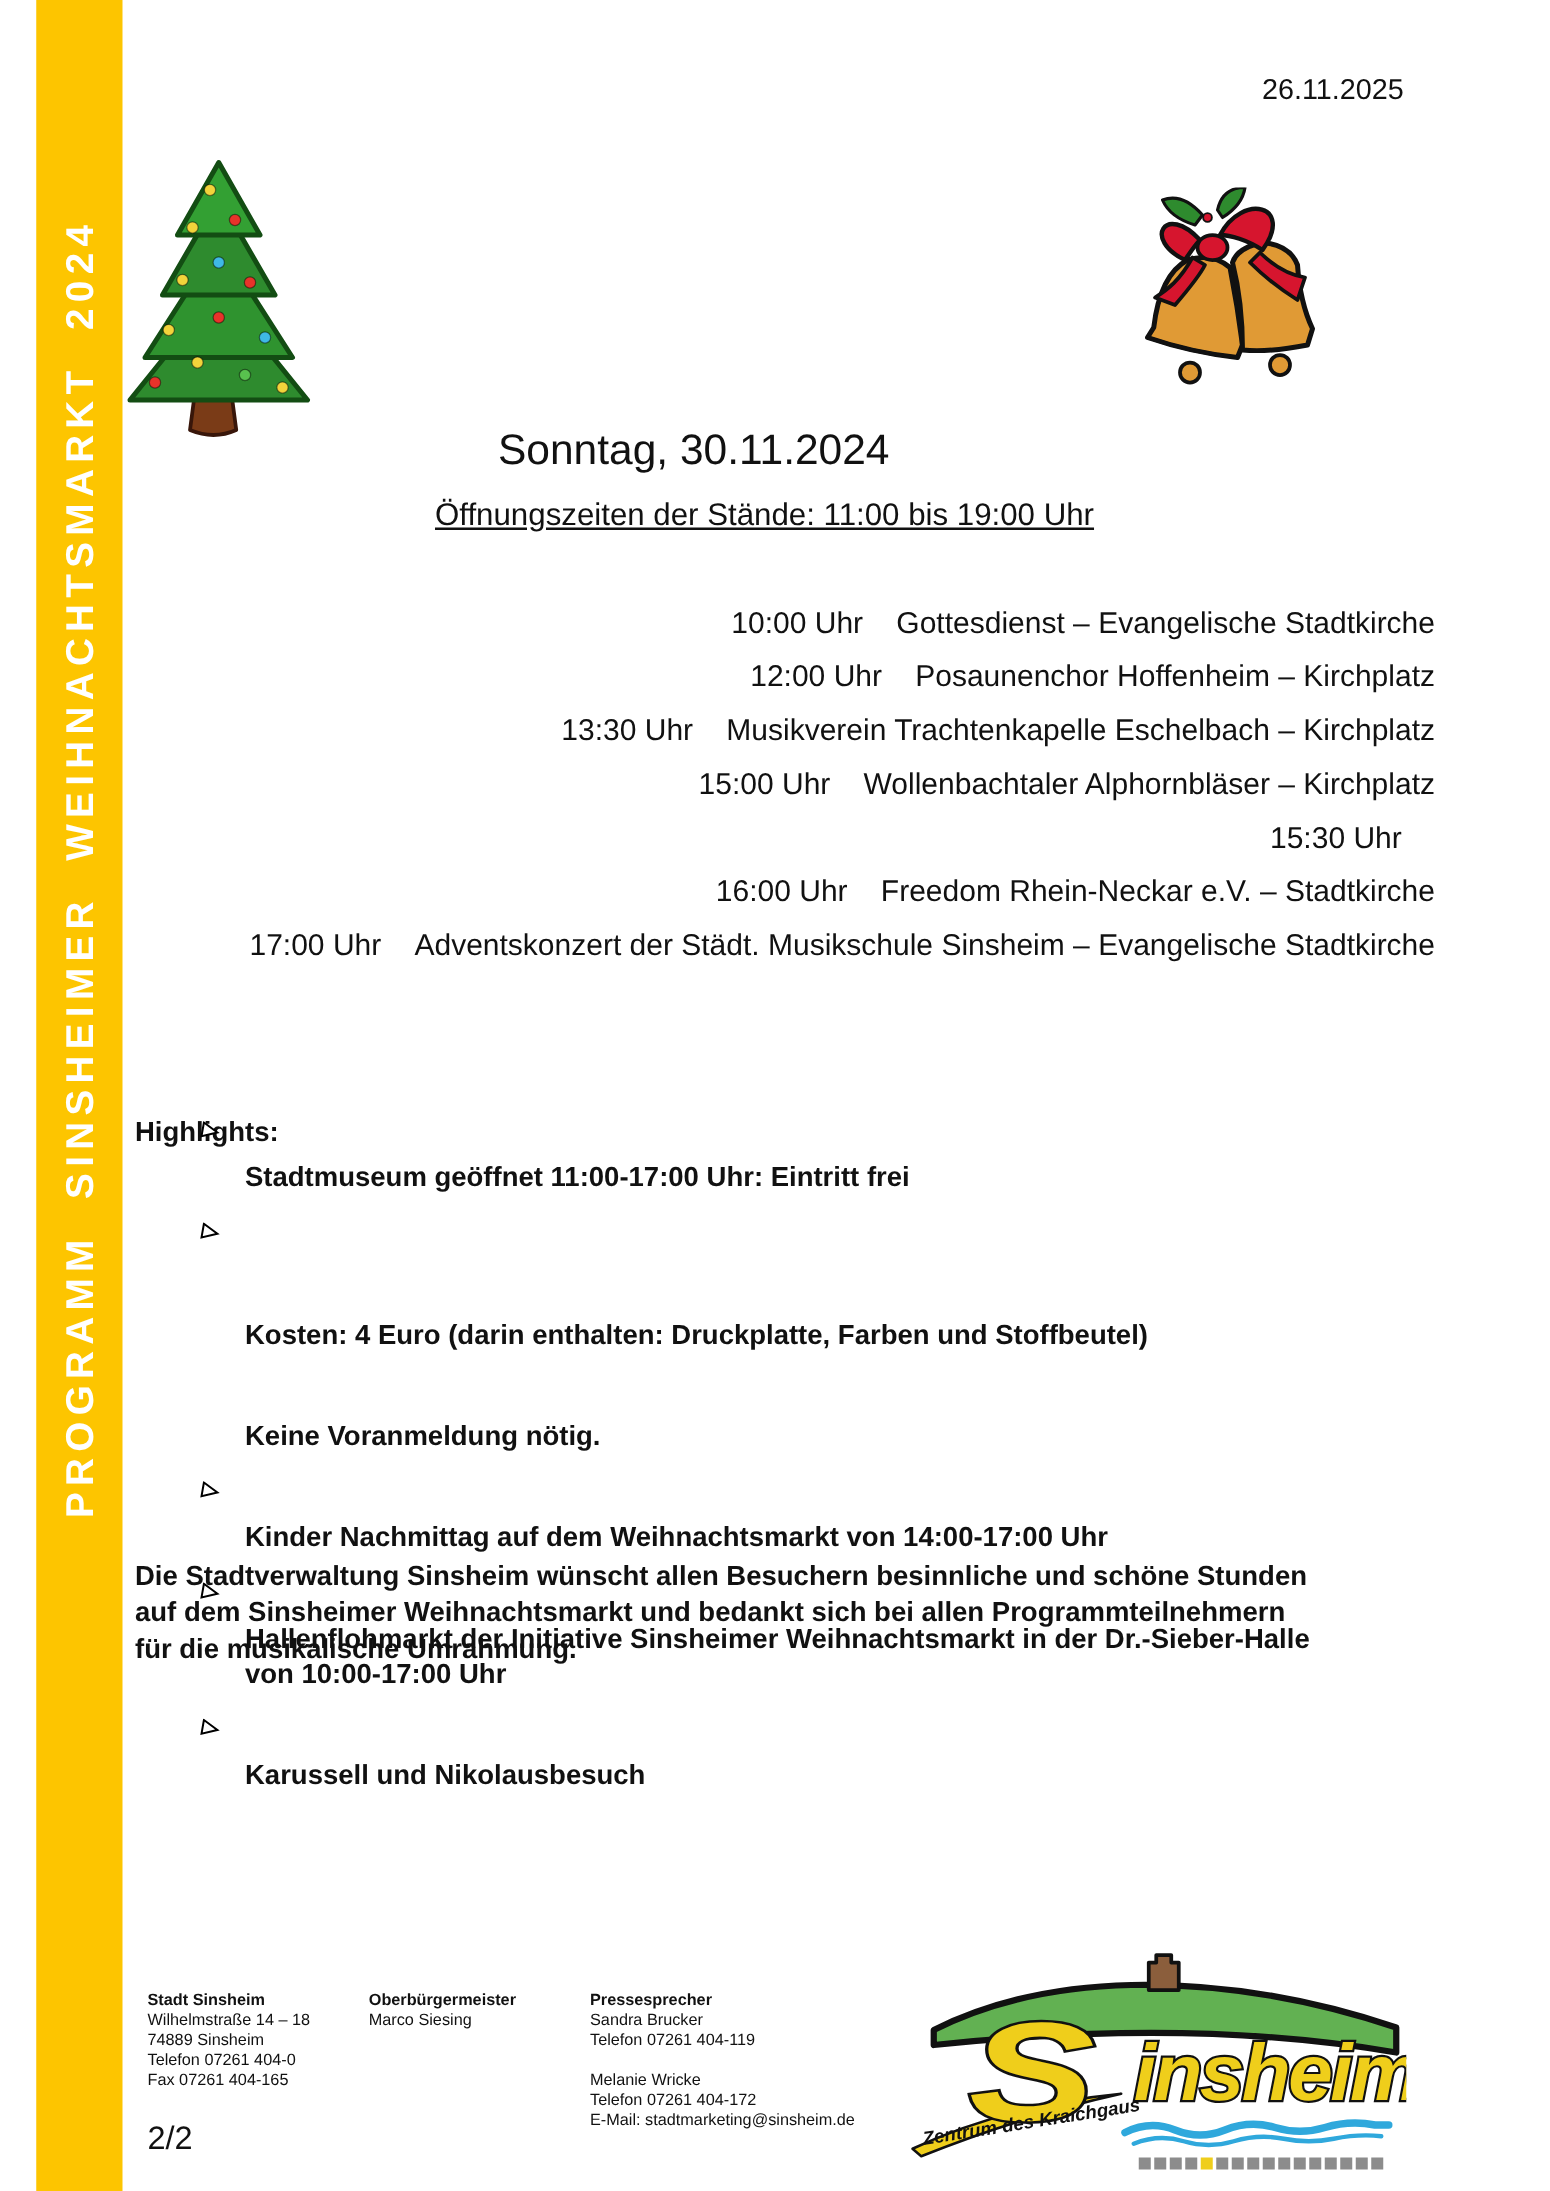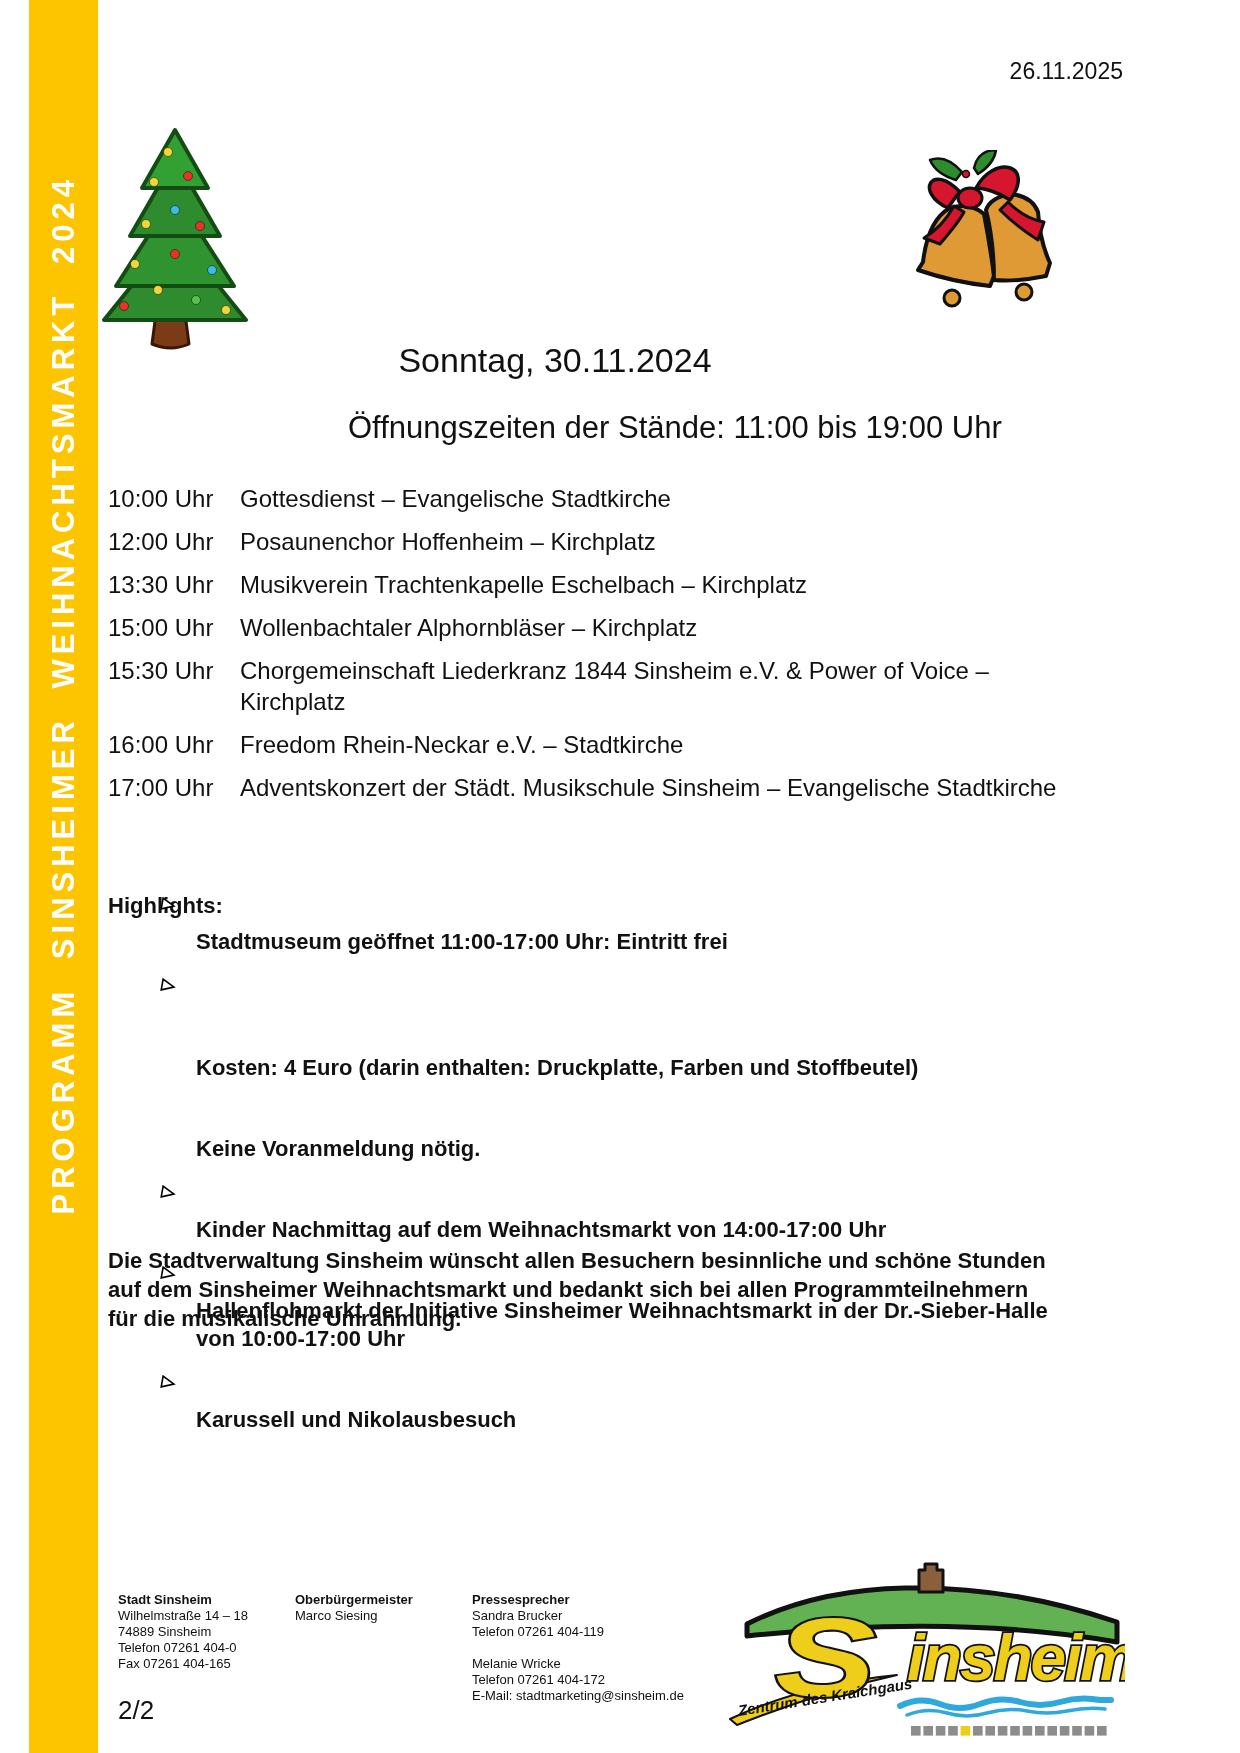--- a/index.html
+++ b/index.html
@@ -13,24 +13,24 @@
     display:flex;align-items:center;justify-content:center;}
   .sidebar-text{writing-mode:vertical-rl;transform:rotate(180deg);white-space:nowrap;
     font-size:31px;font-weight:bold;letter-spacing:5px;word-spacing:14px;color:#fff;}
   
   .print-date{position:absolute;left:900px;top:58px;width:223px;text-align:right;font-size:23px;}
   
   .tree{position:absolute;left:88px;top:124px;}
   .bells{position:absolute;left:898px;top:150px;}
   
   .title{position:absolute;left:120px;top:341px;width:870px;text-align:center;font-size:34px;}
-  .subtitle{position:absolute;left:348px;top:410px;font-size:31px;}
+  .subtitle{position:absolute;left:348px;top:398px;font-size:25px;text-decoration:underline;}
   
   .schedule{position:absolute;left:108px;top:483px;width:1040px;font-size:24px;line-height:31px;}
-  .sch-row{display:flex;margin-bottom:12px;}
+  .sch-row{display:flex;margin-bottom:12px;justify-content:flex-end;}
   .sch-time{flex:none;width:132px;}
   .sch-event{white-space:pre-line;}
   
   .hl-heading{position:absolute;left:108px;top:850px;font-size:22px;font-weight:bold;margin-top:43px;}
   .highlights{position:absolute;left:108px;top:888px;width:1050px;font-size:22px;font-weight:bold;line-height:28px;}
   .hl-row{display:flex;margin-bottom:13px;padding-left:52px;}
   .hl-bullet{flex:none;width:36px;padding-top:4px;}
   .hl-text{white-space:pre-line;margin-top:40px;}
   
   .closing{position:absolute;left:108px;top:1246px;width:940px;font-size:22px;line-height:29px;font-weight:bold;}
@@ -110,22 +110,20 @@
     <div class="sch-row">
       <span class="sch-time">13:30 Uhr</span>
       <span class="sch-event">Musikverein Trachtenkapelle Eschelbach – Kirchplatz</span>
     </div>
     <div class="sch-row">
       <span class="sch-time">15:00 Uhr</span>
       <span class="sch-event">Wollenbachtaler Alphornbläser – Kirchplatz</span>
     </div>
     <div class="sch-row">
       <span class="sch-time">15:30 Uhr</span>
-      <span class="sch-event">Chorgemeinschaft Liederkranz 1844 Sinsheim e.V. &amp; Power of Voice –
-Kirchplatz</span>
     </div>
     <div class="sch-row">
       <span class="sch-time">16:00 Uhr</span>
       <span class="sch-event">Freedom Rhein-Neckar e.V. – Stadtkirche</span>
     </div>
     <div class="sch-row">
       <span class="sch-time">17:00 Uhr</span>
       <span class="sch-event">Adventskonzert der Städt. Musikschule Sinsheim – Evangelische Stadtkirche</span>
     </div>
   </div>

